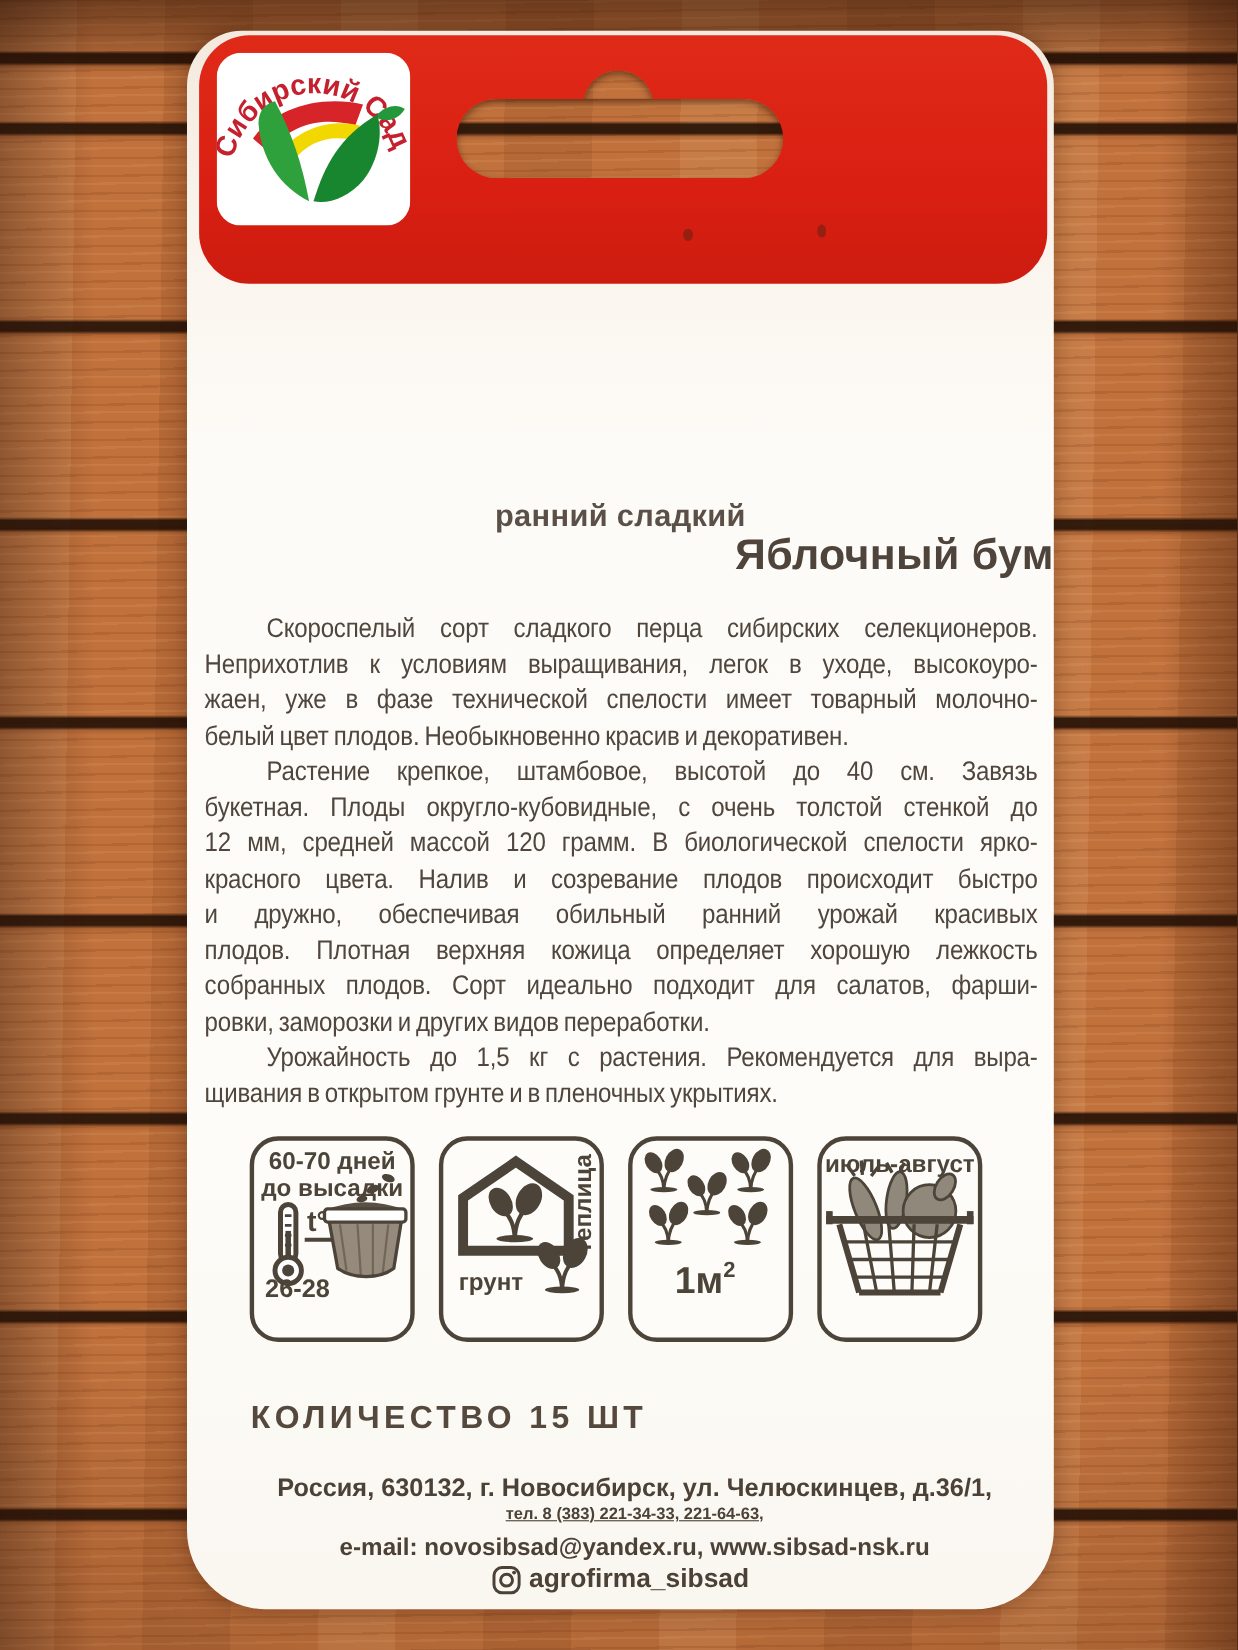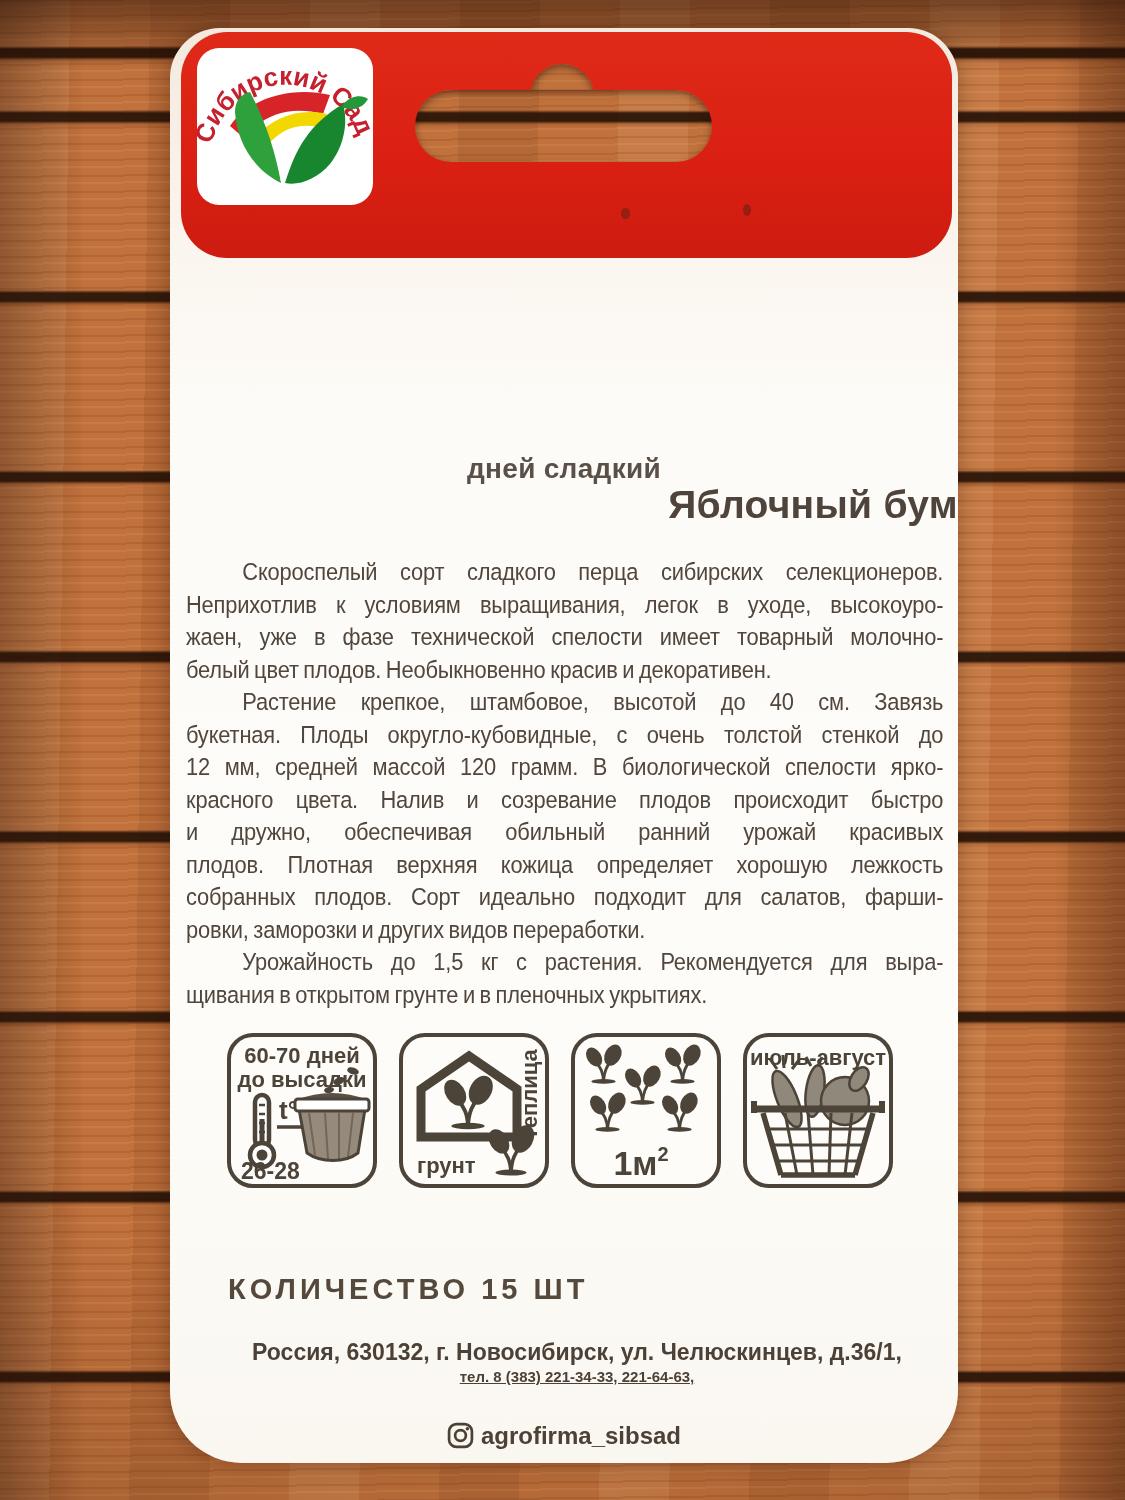--- a/index.html
+++ b/index.html
@@ -52,33 +52,33 @@
   #desc{position:absolute;left:16px;top:528px;width:848px;
         transform:scaleX(0.893);transform-origin:0 0;
         font-size:24.5px;line-height:32.5px;color:#50463d;
         word-spacing:-1.5px;letter-spacing:-0.2px;}
   .line{text-align:justify;text-align-last:justify;white-space:normal;}
   .line.last{text-align:left;text-align-last:left;}
   .line.indent{padding-left:63px;}
 
   
   #icons{position:absolute;left:57px;top:1005px;display:flex;gap:22px;}
-  .picto{width:150px;height:155px;border:4px solid #4c4339;border-radius:26px;
+  .picto{width:150px;height:187px;border:4px solid #4c4339;border-radius:26px;
          box-sizing:border-box;background:#fdfcf8;position:relative;overflow:hidden;}
   .picto svg{position:absolute;left:0;top:0;}
 
   
   #qty{position:absolute;left:58px;top:1245px;font-size:29px;font-weight:700;
        letter-spacing:4px;color:#55483c;}
   .addr{position:absolute;left:0;right:0;text-align:center;color:#4c4136;font-weight:700;padding-left:26px;}
   #addr1{top:1311px;font-size:23px;}
   #addr2{top:1340px;font-size:15px;text-decoration:underline;}
   #addr3{top:1366px;font-size:22px;}
   #insta{position:absolute;left:0;right:0;top:1394px;display:flex;justify-content:center;
-         align-items:flex-start;gap:7px;color:#4c4136;font-weight:700;font-size:24px;}
+         align-items:flex-end;gap:7px;color:#4c4136;font-weight:700;font-size:24px;}
 </style>
 </head>
 <body>
 
 <div id="stage">
 
   <svg width="0" height="0" style="position:absolute" aria-hidden="true">
     <defs>
       <g id="plant">
         <ellipse cx="50" cy="86" rx="26" ry="5" fill="#4c4339"></ellipse>
@@ -110,21 +110,21 @@
       <path d="M 33 78 C 52 50 95 38 133 47 L 126 66 C 96 58 68 64 47 90 Z" fill="#d62429"></path>
       <path d="M 58 90 C 76 68 104 60 130 66 L 126 80 C 104 74 84 80 70 98 Z" fill="#f2d800"></path>
       <path d="M 84 135 C 58 122 40 96 38 64 C 38 53 44 46 53 44 C 68 72 78 102 84 135 Z" fill="#2fa13c"></path>
       <path d="M 88 135 C 98 102 112 76 146 56 C 151 72 148 97 133 116 C 120 131 102 138 88 135 Z" fill="#17862f"></path>
       <path d="M 146 56 C 154 48 164 46 171 51 C 166 60 156 63 147 60 Z" fill="#22983a"></path>
     </svg>
 
     <div id="hole-bump" class="woodfill hole"></div>
     <div id="hole-slot" class="woodfill hole"></div>
 
-    <div id="title-cat">дней сладкий</div>
+    <div id="title-cat">ранний сладкий</div>
     <div id="title-var">Яблочный бум</div>
 
     <div id="desc">
       <div class="line indent">Скороспелый сорт сладкого перца сибирских селекционеров.</div>
       <div class="line">Неприхотлив к условиям выращивания, легок в уходе, высокоуро-</div>
       <div class="line">жаен,  уже в фазе технической спелости имеет товарный молочно-</div>
       <div class="line last">белый цвет плодов. Необыкновенно красив и декоративен.</div>
       <div class="line indent">Растение крепкое, штамбовое, высотой до 40 см. Завязь</div>
       <div class="line">букетная. Плоды округло-кубовидные, с очень толстой стенкой до</div>
       <div class="line">12 мм, средней массой 120 грамм. В биологической спелости ярко-</div>
@@ -203,20 +203,21 @@
             <path d="M34 42 L46 104 M57 42 L62 104 M80 42 L78 104 M101 42 L94 104" stroke="#4c4339" stroke-width="3"></path>
             <path d="M16 58 H118 M21 74 H113 M26 90 H108" stroke="#4c4339" stroke-width="3"></path>
           </g>
         </svg>
       </div>
     </div>
 
     <div id="qty">КОЛИЧЕСТВО 15 ШТ</div>
     <div id="addr1" class="addr">Россия, 630132, г. Новосибирск, ул. Челюскинцев, д.36/1,</div>
     <div id="addr2" class="addr">тел. 8 (383) 221-34-33, 221-64-63,</div>
+    <div id="addr3" class="addr">e-mail: novosibsad@yandex.ru, www.sibsad-nsk.ru</div>
     <div id="insta">
       <svg width="27" height="27" viewBox="0 0 26 26">
         <rect x="2" y="2" width="22" height="22" rx="7" fill="none" stroke="#4c4136" stroke-width="2.6"></rect>
         <circle cx="13" cy="13" r="5.2" fill="none" stroke="#4c4136" stroke-width="2.6"></circle>
         <circle cx="19.6" cy="6.4" r="1.7" fill="#4c4136"></circle>
       </svg>
       <span>agrofirma_sibsad</span>
     </div>
 
   </div>

